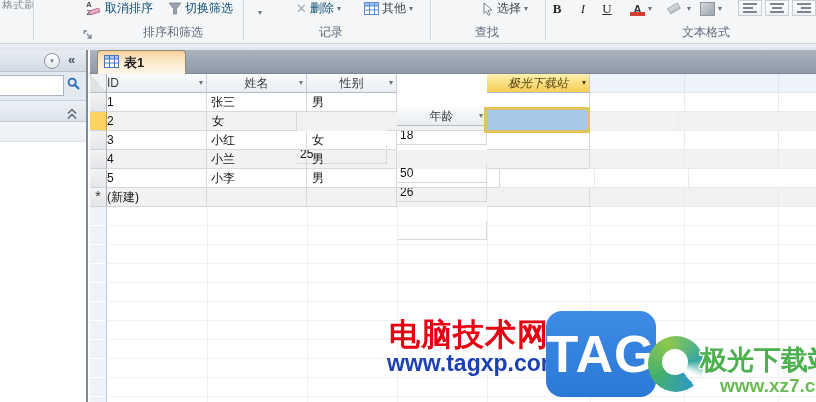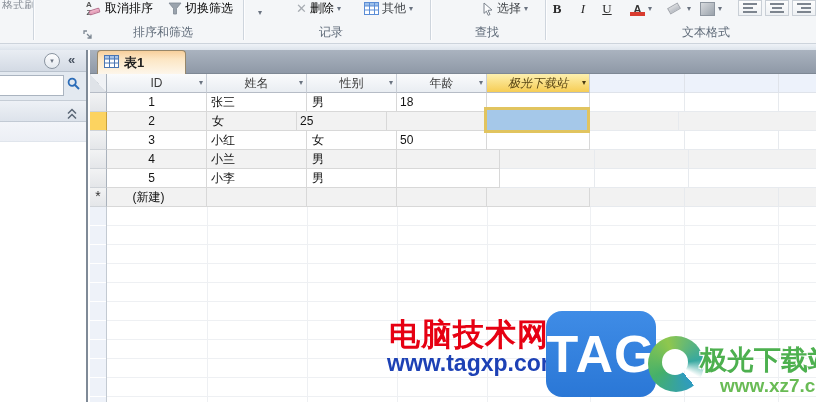--- a/index.html
+++ b/index.html
@@ -10,21 +10,21 @@
   
   #ribbon { position:absolute; left:0; top:0; width:816px; height:44px;
             background:#f4f6f8; border-bottom:1px solid #cdd4dc; }
   .rb-divider { position:absolute; top:0; height:40px; width:1px;
                 background:#ced5dd; box-shadow:1px 0 0 #fdfdfe; }
   .rb-frag { position:absolute; left:2px; top:0; width:44px; height:9px; overflow:hidden;font-family:Liberation Serif, serif; }
   .rb-frag span { position:relative; top:-5px; font-size:11px; color:#8a9099; }
   .rb-btn { position:absolute; top:0; height:17px; display:flex; align-items:center;
             gap:3px; background:transparent; border:none; font-family:inherit; cursor:default; }
   .rb-label { font-size:12px; color:#3f4347; white-space:nowrap; }
-  .rb-label.dis { color:#000000; }
+  .rb-label.dis { color:#0c4a6e; }
   .dd { font-size:8px; color:#6a7380; line-height:8px; }
   .rb-grouplabel { position:absolute; top:24px; transform:translateX(-50%);
                    font-size:12px; color:#5e6a78; white-space:nowrap; }
   
   .ic { display:inline-block; position:relative; }
   .ic-azclear { width:16px; height:15px; }
   .ic-azclear .az { position:absolute; left:0; top:0; font-size:8px; font-weight:bold; color:#555; line-height:8px; }
   .ic-azclear .er { position:absolute; left:3px; top:8px; width:11px; height:5px;
                     background:linear-gradient(#f4b9cd,#e294b2); border:1px solid #b9718f;
                     border-radius:1px; transform:rotate(-18deg); }
@@ -105,24 +105,24 @@
   .ds-sel { width:17px; height:19px; background:linear-gradient(#f2f3f4,#e4e6e9);
             border-right:1px solid #aab2bc; border-bottom:1px solid #cfd3d8;
             font-size:14px; text-align:center; line-height:17px; color:#333; }
   .ds-sel.active { background:#fcd360; border-right:1px solid #c8a13c; }
   .ds-td { height:19px; border-right:1px solid #d8d8d8; border-bottom:1px solid #d8d8d8;
            font-size:12px; color:#141414; line-height:18px; white-space:nowrap; overflow:hidden; }
   .ds-rowfill { flex:1; height:19px; border-bottom:1px solid #e7eaee;
                 background-image:linear-gradient(#e7eaee,#e7eaee),linear-gradient(#e7eaee,#e7eaee);
                 background-repeat:no-repeat; background-size:1px 100%,1px 100%;
                 background-position:94px 0,188px 0; }
-  .c-id { width:100px; text-align:center; padding-right:10px; }
+  .c-id { width:100px; text-align:left; padding-right:10px; }
   .c-name { width:100px; padding-left:4px; }
   .c-gender { width:90px; padding-left:5px; }
-  .c-age { width:90px; padding-left:3px; }
+  .c-age { width:90px; padding-left:3px;margin-top:33px; }
   .c-add { width:103px; }
   .ds-selection { position:absolute; left:394px; top:33px; width:106px; height:26px;
                   background:#a5c8e9; border:3px solid #e1c45f; z-index:5; }
   .ds-empty { position:absolute; left:0; top:133px; width:726px; height:195px; }
   .ds-empty-sel { position:absolute; left:0; top:0; width:17px; height:100%;
                   background:repeating-linear-gradient(to bottom,#eef2f9 0 18px,#ffffff 18px 19px);
                   border-right:1px solid #c3cad2; }
   .ds-empty-main { position:absolute; left:17px; top:0; right:0; height:100%;
     background-image:
       repeating-linear-gradient(to bottom,transparent 0 18px,#eef0f3 18px 19px),
@@ -253,21 +253,21 @@
         <i></i>
         <i></i>
         <i></i>
       </button>
     <button class="alignbtn al-r" style="left:792px">
         <i></i>
         <i></i>
         <i></i>
       </button>
 
-    <span class="rb-grouplabel" style="left:163px">排序和筛选</span>
+    <span class="rb-grouplabel" style="left:173px">排序和筛选</span>
     <span class="rb-grouplabel" style="left:331px">记录</span>
     <span class="rb-grouplabel" style="left:487px">查找</span>
     <span class="rb-grouplabel" style="left:706px">文本格式</span>
 
     <span class="launcher">
       <svg width="10" height="10" viewBox="0 0 10 10">
           <path d="M1,4 L1,1 L4,1" fill="none" stroke="#7d8893" stroke-width="1.3"></path>
           <path d="M4,4 L8,8 M8,4.5 L8,8 L4.5,8" fill="none" stroke="#7d8893" stroke-width="1.3"></path>
         </svg>
     </span>
@@ -369,20 +369,21 @@
       <div class="ds-td c-age">50</div>
       <div class="ds-td c-add"></div>
       <div class="ds-rowfill"></div>
     </div>
 
     <div class="ds-row odd">
       <div class="ds-sel"></div>
       <div class="ds-td c-id">4</div>
       <div class="ds-td c-name">小兰</div>
       <div class="ds-td c-gender">男</div>
+      <div class="ds-td c-age">26</div>
       <div class="ds-td c-add"></div>
       <div class="ds-rowfill"></div>
     </div>
 
     <div class="ds-row even">
       <div class="ds-sel"></div>
       <div class="ds-td c-id">5</div>
       <div class="ds-td c-name">小李</div>
       <div class="ds-td c-gender">男</div>
       <div class="ds-td c-add"></div>

